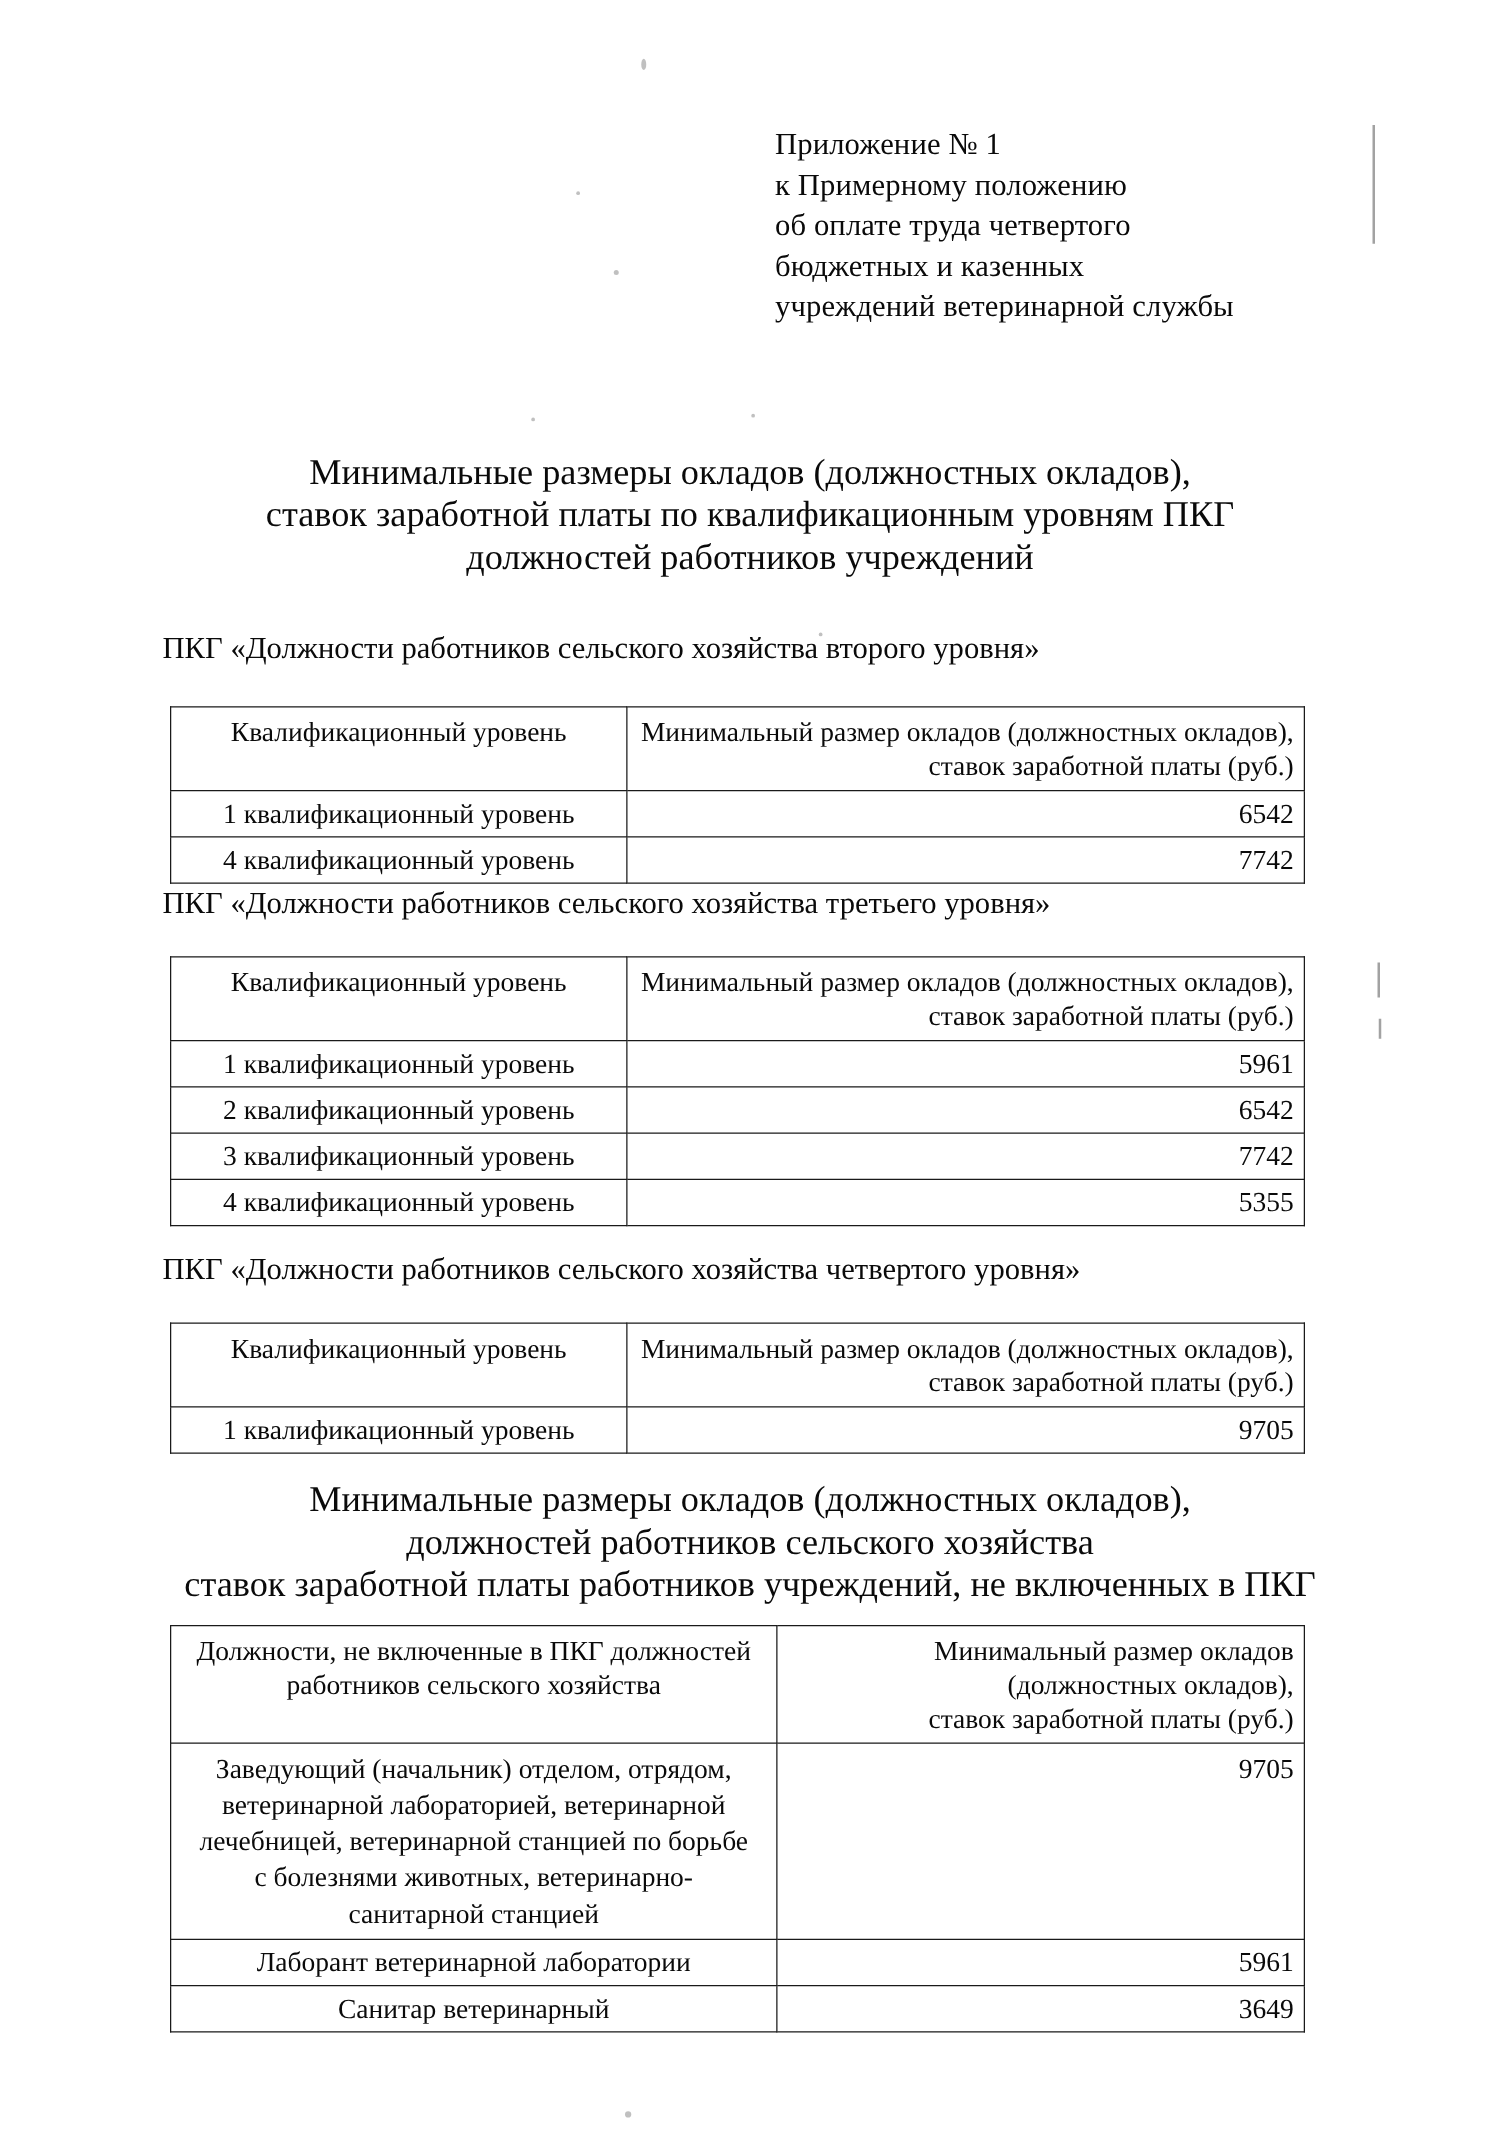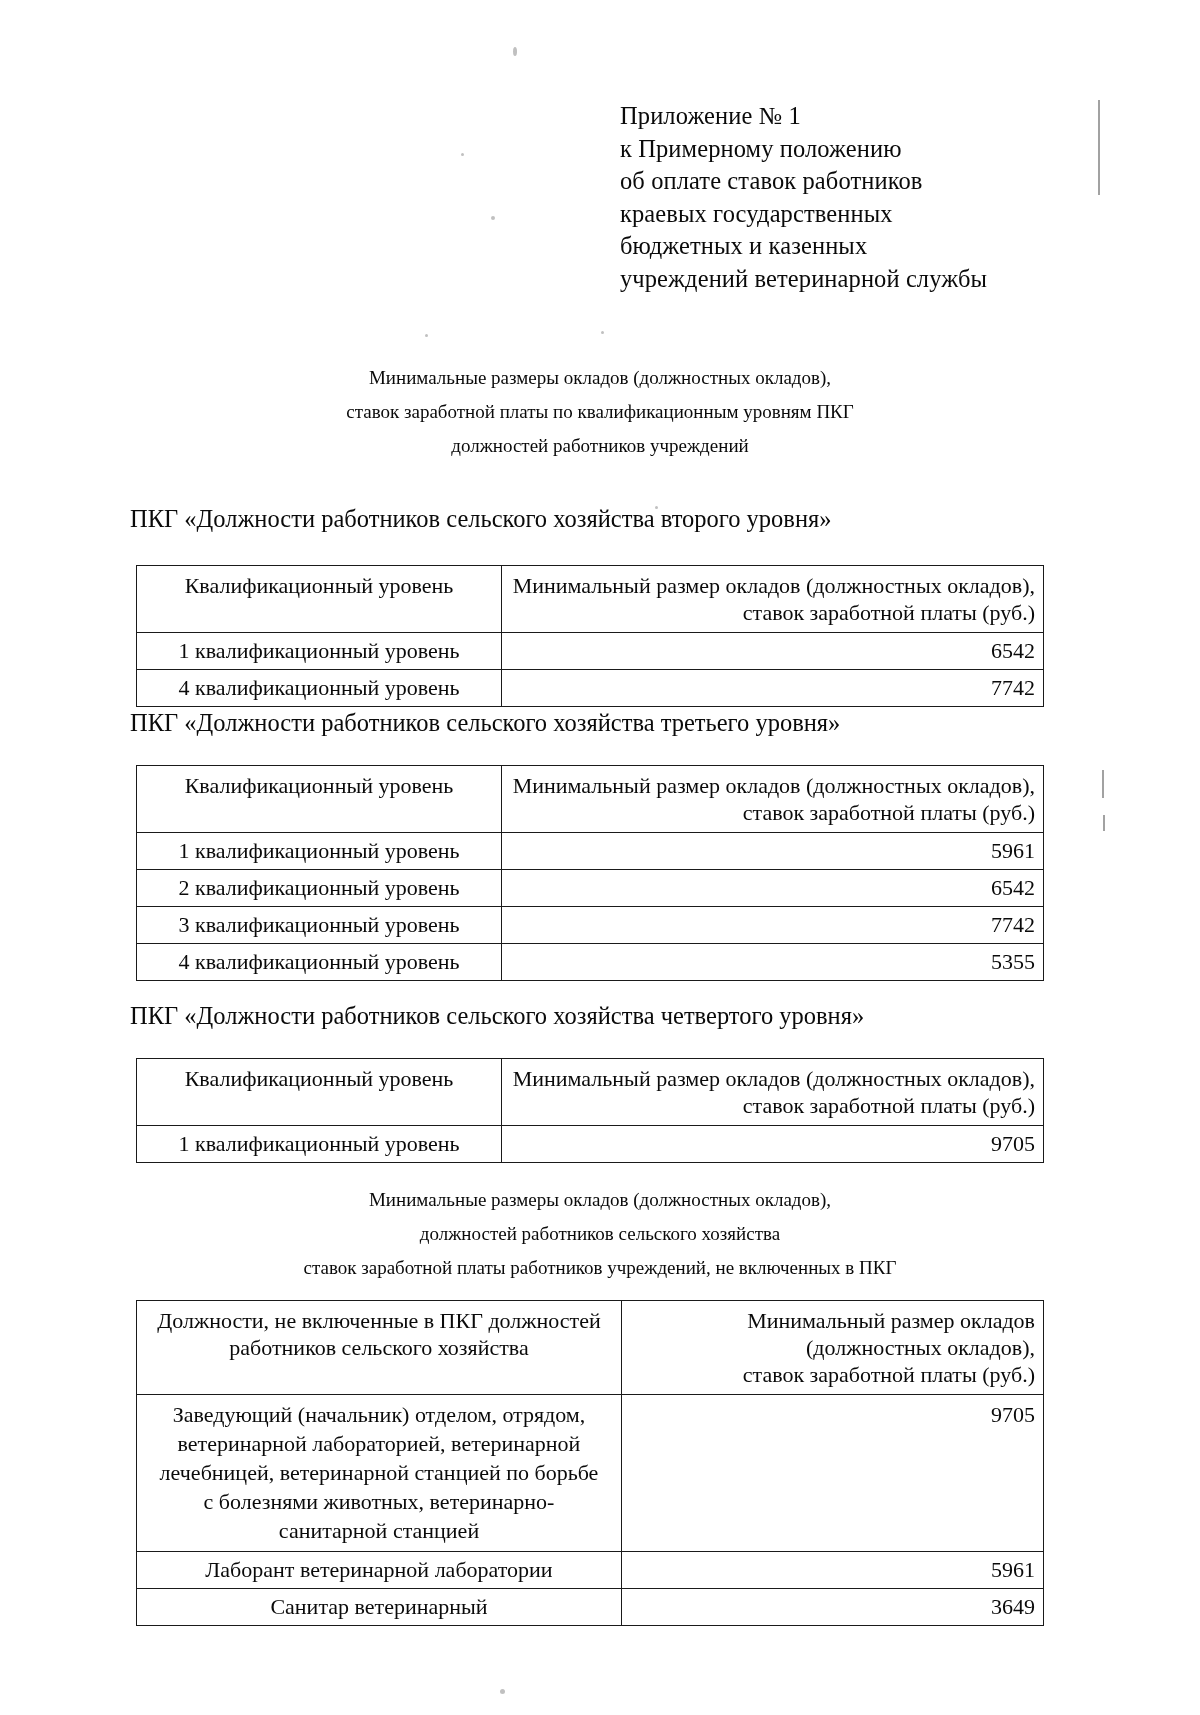--- a/index.html
+++ b/index.html
@@ -45,21 +45,21 @@
     letter-spacing: .1px;
   }
   .doc-header .hline { white-space: nowrap; }
 
   
   .title-block {
     position: absolute;
     left: 130px;
     width: 940px;
     text-align: center;
-    font-size: 19px;
+    font-size: 29px;
     line-height: 34px;
   }
   .title-block .tline { display: block; }
 
   .section-heading {
     position: absolute;
     left: 130px;
     width: 940px;
     text-align: left;
     font-size: 24.5px;
@@ -108,22 +108,21 @@
   <div class="speck" style="left:601px; top:331px; width:3px; height:3px;"></div>
   <div class="speck" style="left:655px; top:506px; width:3px; height:3px;"></div>
   <div class="speck" style="left:500px; top:1689px; width:5px; height:5px;"></div>
   <div class="edge-mark" style="left:1098px; top:100px; width:2px; height:95px;"></div>
   <div class="edge-mark" style="left:1102px; top:770px; width:2px; height:28px;"></div>
   <div class="edge-mark" style="left:1103px; top:815px; width:2px; height:16px;"></div>
 
   <div class="doc-header">
     <div class="hline">Приложение № 1</div>
     <div class="hline">к Примерному положению</div>
-    <div class="hline">об оплате ставок работников</div>
-    <div class="hline">краевых государственных</div>
+    <div class="hline">об оплате труда четвертого</div>
     <div class="hline">бюджетных и казенных</div>
     <div class="hline">учреждений ветеринарной службы</div>
   </div>
 
   <div class="title-block" style="top:361px;">
     <span class="tline">Минимальные размеры окладов (должностных окладов),</span>
     <span class="tline">ставок заработной платы по квалификационным уровням ПКГ</span>
     <span class="tline">должностей работников учреждений</span>
   </div>
 

